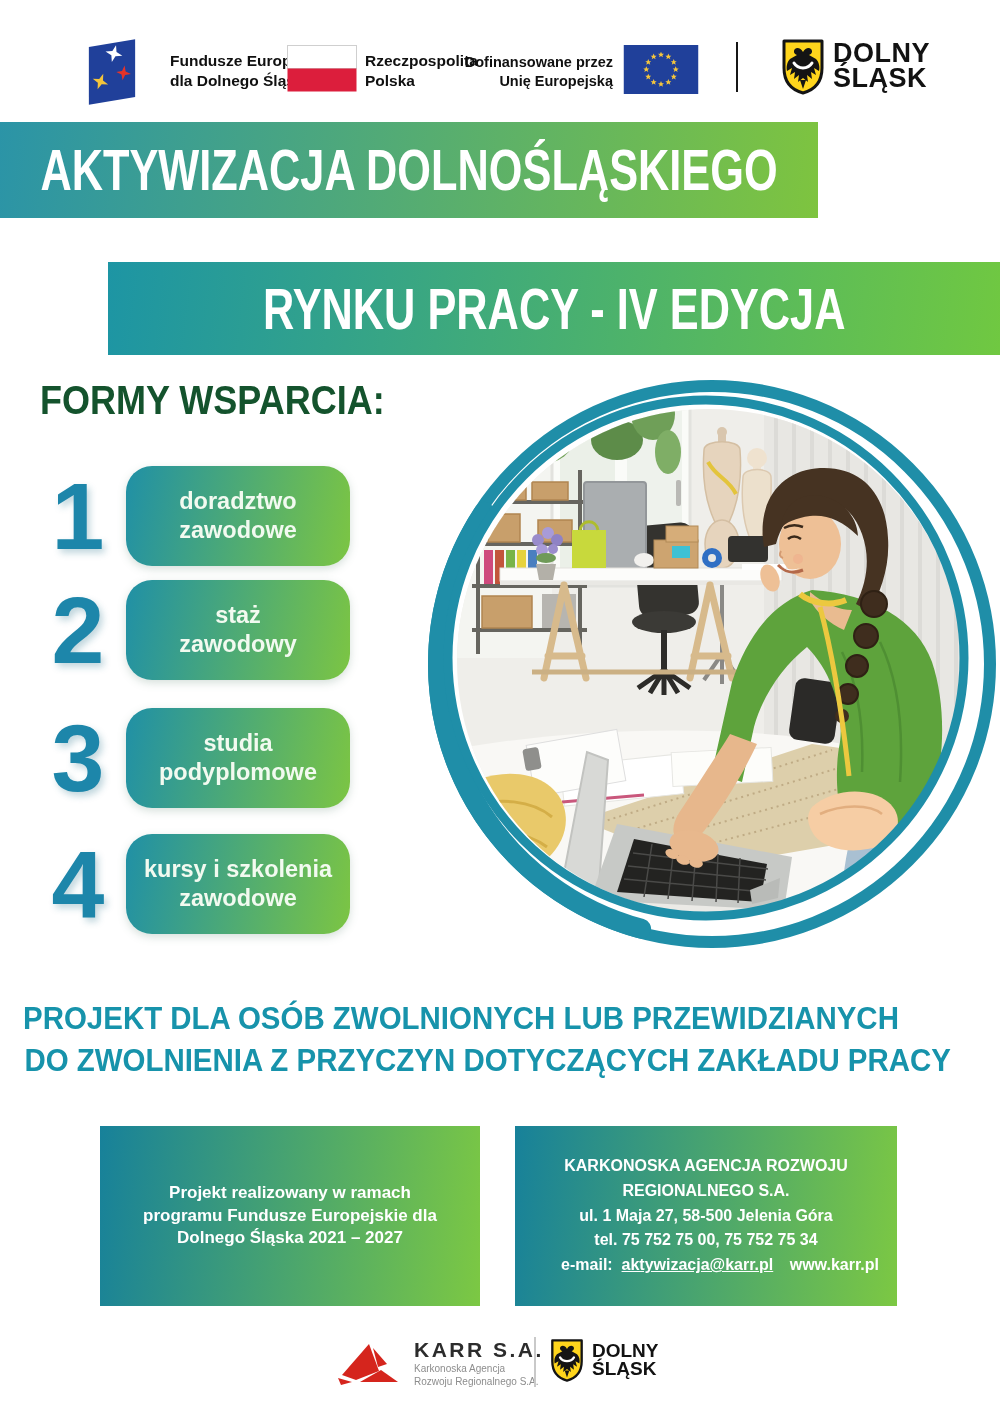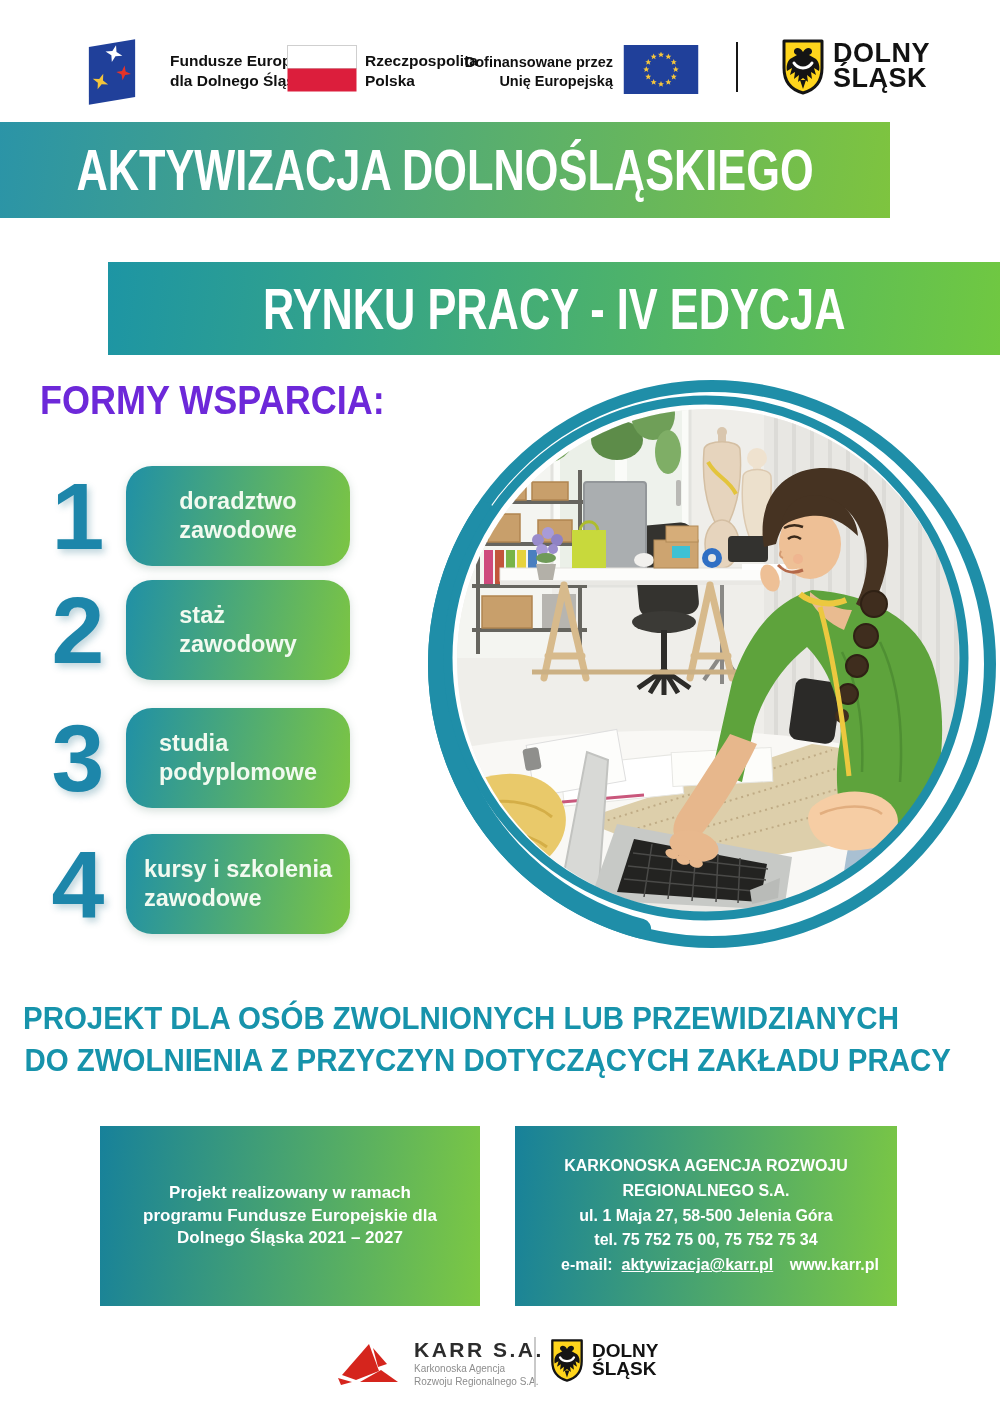--- a/index.html
+++ b/index.html
@@ -7,35 +7,35 @@
         font-family:"Liberation Sans",sans-serif;margin:0 auto;}
   .abs{position:absolute;}
   
   .logotext{font-weight:bold;font-size:15.5px;line-height:1.3;color:#101010;}
   .cofund{font-weight:bold;font-size:14.5px;line-height:1.3;color:#101010;text-align:right;}
   .hdr-divider{width:2px;height:50px;background:#161616;}
   .ds-wordmark{font-weight:bold;color:#121212;font-size:27px;line-height:0.93;letter-spacing:0.5px;}
   .ds-wordmark-sm{font-weight:bold;color:#121212;font-size:19px;line-height:0.95;}
   
   .banner{display:flex;align-items:center;justify-content:center;}
-  .banner1{left:0;top:122px;width:890px;height:96px;
+  .banner1{left:0;top:122px;width:818px;height:96px;
      background:linear-gradient(97deg,#2b94a7 0%,#7ec43f 100%);}
   .banner2{left:108px;top:238px;width:892px;height:93px;
      background:linear-gradient(97deg,#1d95a4 0%,#70c841 100%);margin-top:24px;}
   .banner span{display:inline-block;white-space:nowrap;color:#fff;font-weight:bold;
      font-size:57px;transform:scaleX(0.76);}
   
-  .support-heading{left:40px;top:378px;color:#6d28d9;font-weight:bold;font-size:40px;}
+  .support-heading{left:40px;top:378px;color:#14532d;font-weight:bold;font-size:40px;}
   .support-heading span{display:inline-block;transform:scaleX(0.9);transform-origin:left center;white-space:nowrap;}
   .item-number{width:80px;height:100px;line-height:100px;text-align:center;color:#1d86aa;
      font-weight:bold;font-size:95px;text-shadow:3px 4px 7px rgba(27,107,134,0.28);}
   .item-box{left:126px;width:224px;height:100px;border-radius:26px;
      background:linear-gradient(100deg,#2090a6 0%,#7cc543 100%);
      display:flex;align-items:center;justify-content:center;
-     color:#f2faf0;font-weight:bold;font-size:23.5px;line-height:1.25;white-space:pre-line;
+     color:#f2faf0;font-weight:bold;font-size:23.5px;line-height:1.25;text-align:center;white-space:pre-line;
      box-shadow:0 3px 8px rgba(90,130,110,0.25);}
   
   .statement{left:0;top:995px;width:850px;text-align:center;color:#1793ab;font-weight:bold;font-size:31px;}
   .statement .line{margin:6px 0;}
   .statement .line span{display:inline-block;white-space:nowrap;transform:scaleX(0.95);}
   
   .infobox{top:1126px;height:180px;color:#fff;font-weight:bold;text-align:center;
      background:linear-gradient(96deg,#17819a 0%,#7cc843 100%);
      display:flex;flex-direction:column;justify-content:center;}
   .infobox-left{left:100px;width:380px;font-size:17px;line-height:1.32;white-space:pre-line;}

